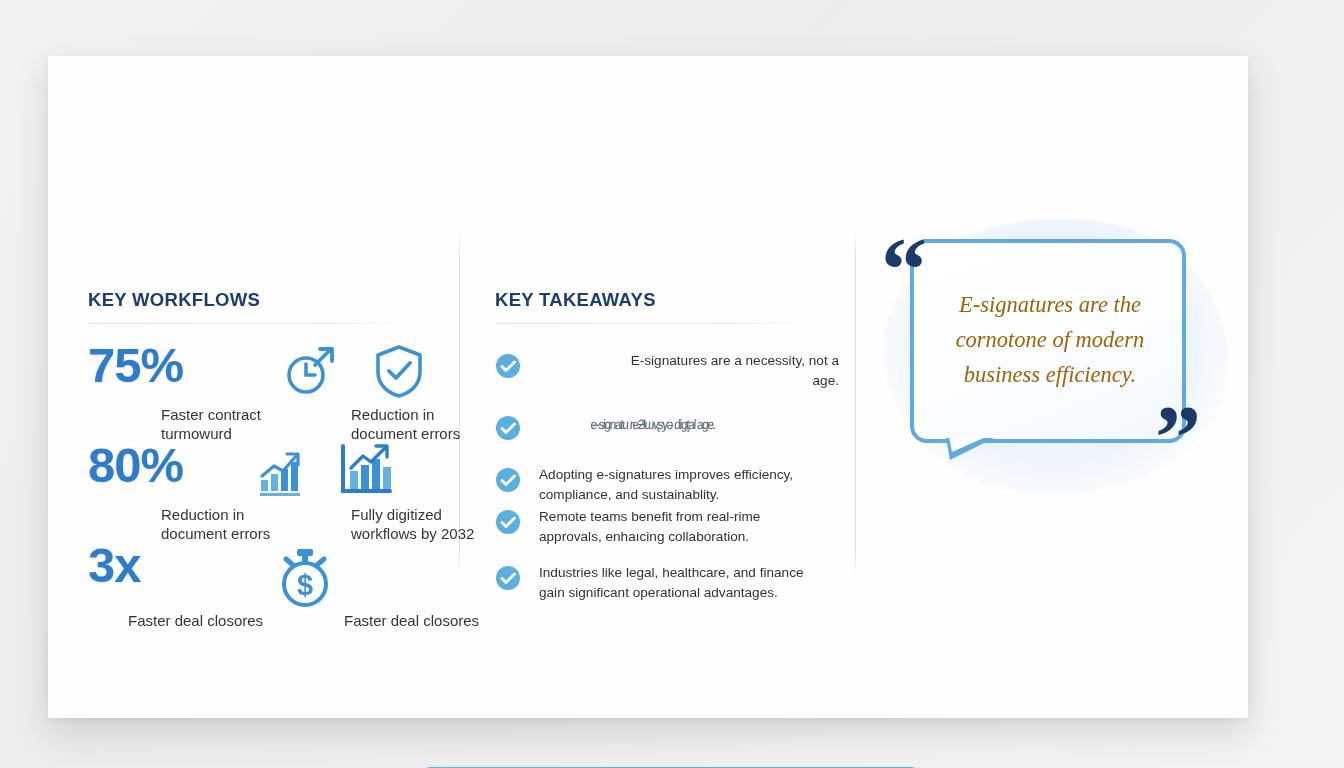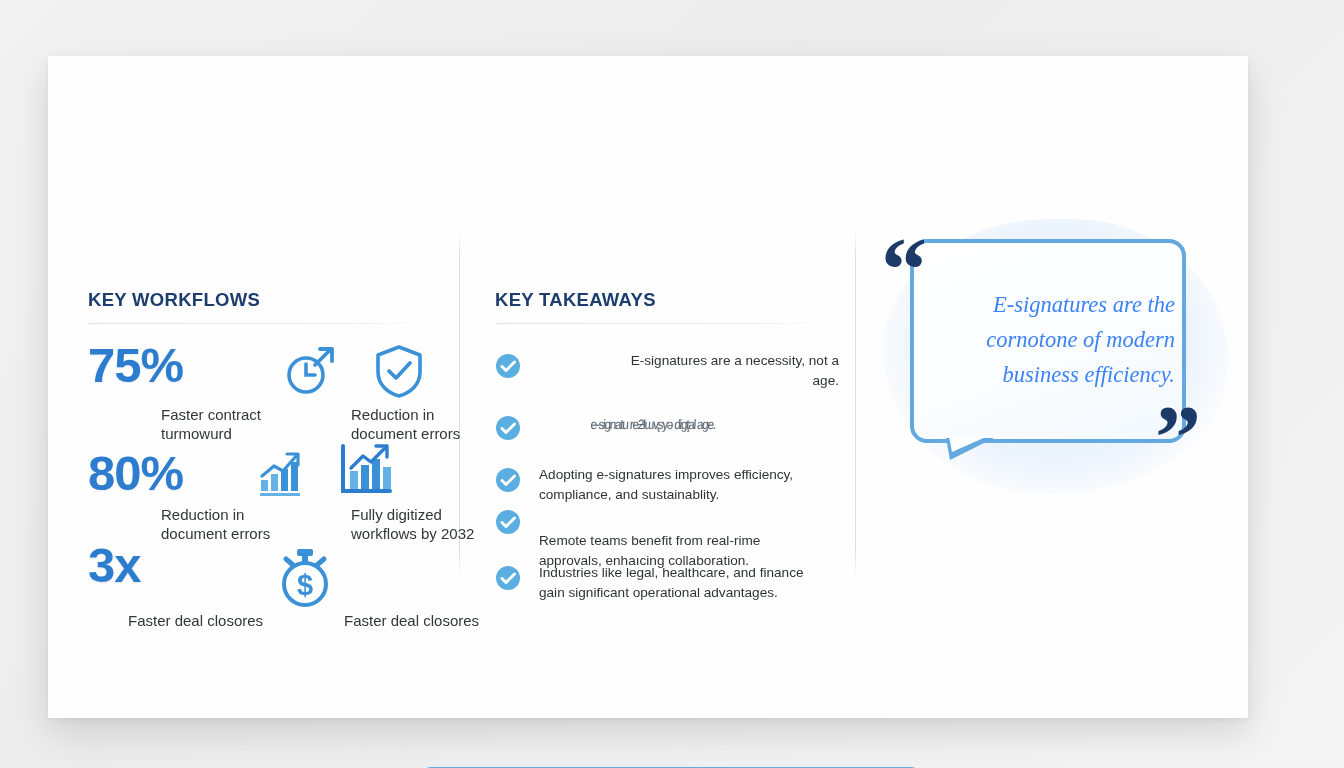--- a/index.html
+++ b/index.html
@@ -107,22 +107,22 @@
     border-top:16px solid #fdfeff;
   }
   .qmark{
     position:absolute;color:#1b3a68;font-family:"Liberation Serif",serif;
     font-size:92px;font-weight:bold;line-height:1;
   }
   .qmark-open{left:18px;top:14px;}
   .qmark-close{left:292px;top:182px;}
   .quote-text{
     position:absolute;left:62px;top:78px;width:250px;margin:0;
-    color:#3b82f6;font-family:"Liberation Serif",serif;
-    font-style:italic;font-size:22.5px;line-height:35px;text-align:right;
+    color:#a16207;font-family:"Liberation Serif",serif;
+    font-style:italic;font-size:22.5px;line-height:35px;text-align:center;
     white-space:pre-line;
   }
 
   
   .cta{
     position:absolute;left:374px;top:570px;width:498px;height:66px;
     background:#62aee2;border:none;border-radius:9px;
     color:#ffffff;font-family:"Liberation Sans",sans-serif;
     font-size:16.5px;font-weight:bold;line-height:24px;
     white-space:pre-line;cursor:pointer;
@@ -159,21 +159,21 @@
 
         <span class="stat-icon" style="left:325px;top:146px;">
           <svg width="52" height="56" viewBox="0 0 52 56">
             <path d="M26 4 L47 12 V29 C47 42 37 50 26 53 C15 50 5 42 5 29 V12 Z" fill="none" stroke="#3b91d8" stroke-width="3.6" stroke-linejoin="round"></path>
             <path d="M16 28 L23 35 L37 20" fill="none" stroke="#3b91d8" stroke-width="3.8" stroke-linecap="round" stroke-linejoin="round"></path>
           </svg>
         </span>
         <p class="stat-label" style="left:303px;top:208px;">Reduction in
 document errors</p>
 
-        <p class="stat-num" style="left:40px;top:248px;text-align:center;">80%</p>
+        <p class="stat-num" style="left:40px;top:240px;text-align:center;">80%</p>
         <p class="stat-label" style="left:113px;top:308px;">Reduction in
 document errors</p>
 
         <span class="stat-icon" style="left:208px;top:252px;">
           <svg width="50" height="48" viewBox="0 0 50 48">
             <rect x="5" y="31" width="7" height="11" fill="#64b1e5"></rect>
             <rect x="15" y="25" width="7" height="17" fill="#64b1e5"></rect>
             <rect x="25" y="20" width="7" height="22" fill="#3b91d8"></rect>
             <rect x="35" y="13" width="7" height="29" fill="#3b91d8"></rect>
             <path d="M6 27 L18 17 L27 22 L41 6" fill="none" stroke="#3b91d8" stroke-width="3.2" stroke-linecap="round" stroke-linejoin="round"></path>
@@ -248,21 +248,21 @@
 compliance, and sustainablity.</p>
         </div>
 
         <div class="bullet" style="left:447px;top:312px;">
           <span>
             <svg width="26" height="26" viewBox="0 0 26 26">
               <circle cx="13" cy="13" r="12" fill="#5baee0"></circle>
               <path d="M7 13.5 L11 17.5 L19.5 9" fill="none" stroke="#ffffff" stroke-width="3" stroke-linecap="round" stroke-linejoin="round"></path>
             </svg>
           </span>
-          <p class="bullet-text" style="width:320px;margin-top:24px;">Remote teams benefit from real-rime
+          <p class="bullet-text" style="width:320px;">Remote teams benefit from real-rime
 approvals, enhaıcing collaboration.</p>
         </div>
 
         <div class="bullet" style="left:447px;top:368px;">
           <span>
             <svg width="26" height="26" viewBox="0 0 26 26">
               <circle cx="13" cy="13" r="12" fill="#5baee0"></circle>
               <path d="M7 13.5 L11 17.5 L19.5 9" fill="none" stroke="#ffffff" stroke-width="3" stroke-linecap="round" stroke-linejoin="round"></path>
             </svg>
           </span>

